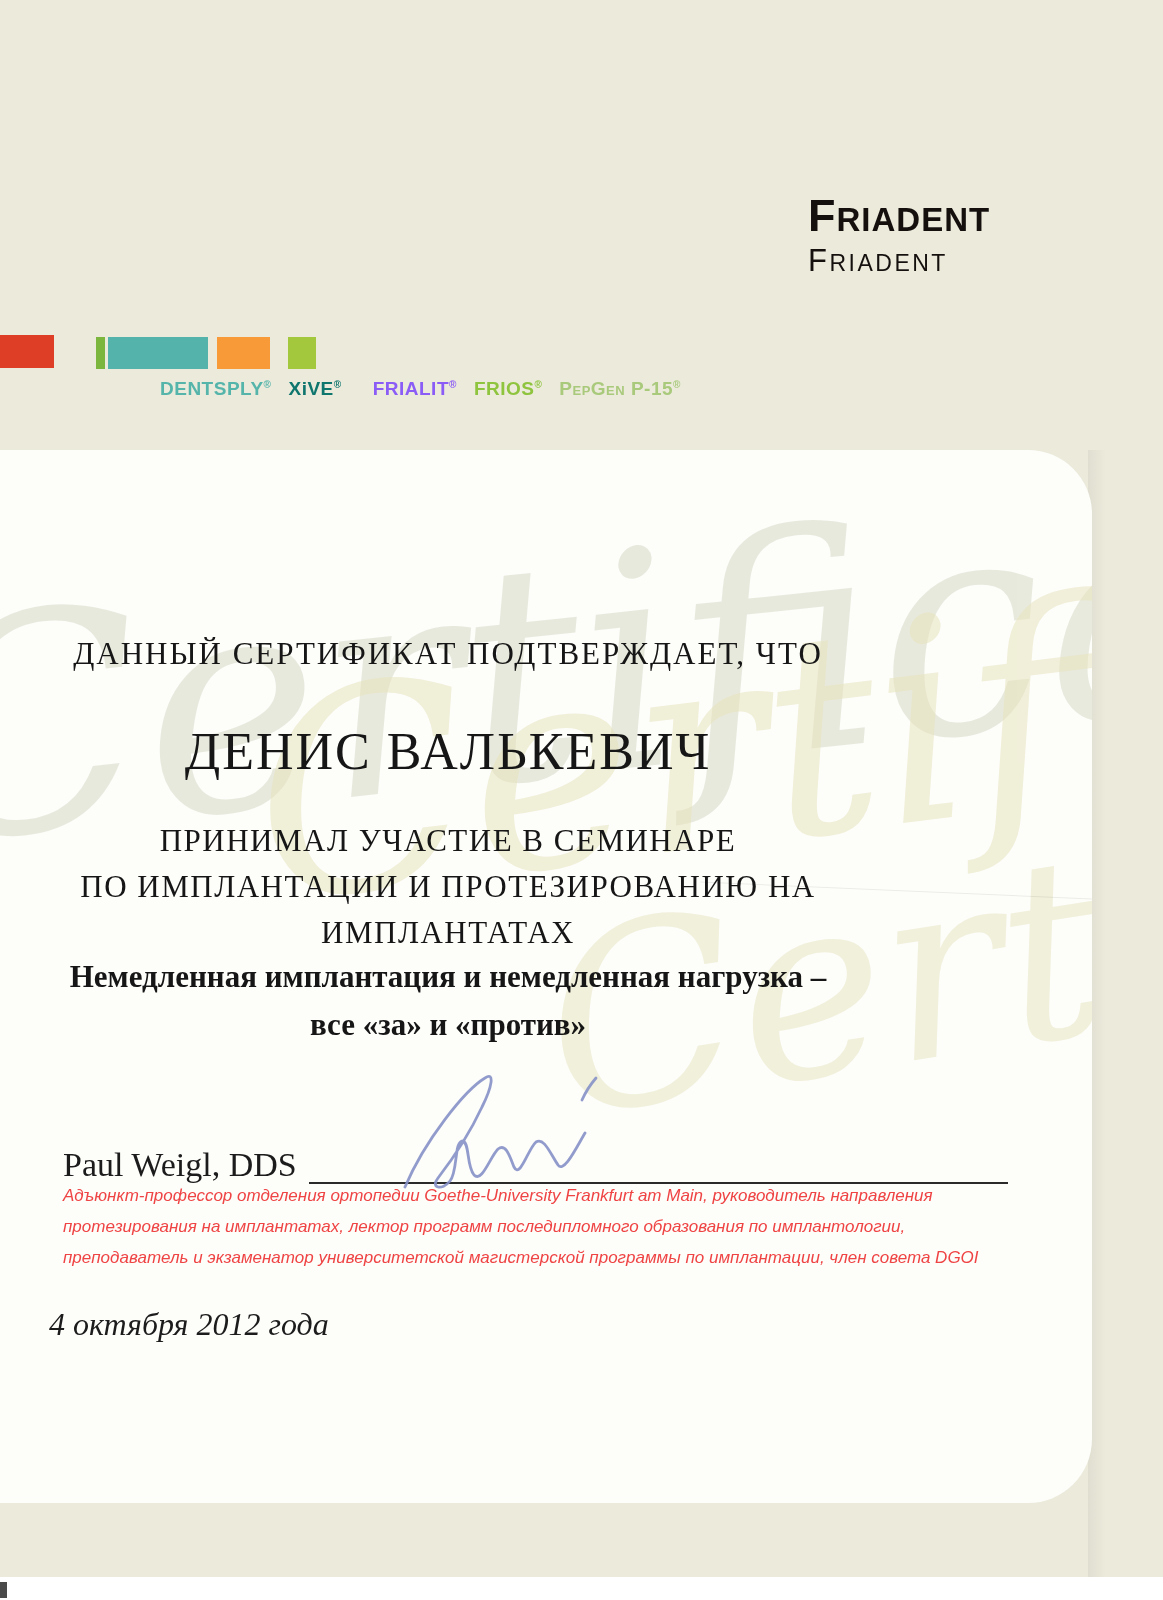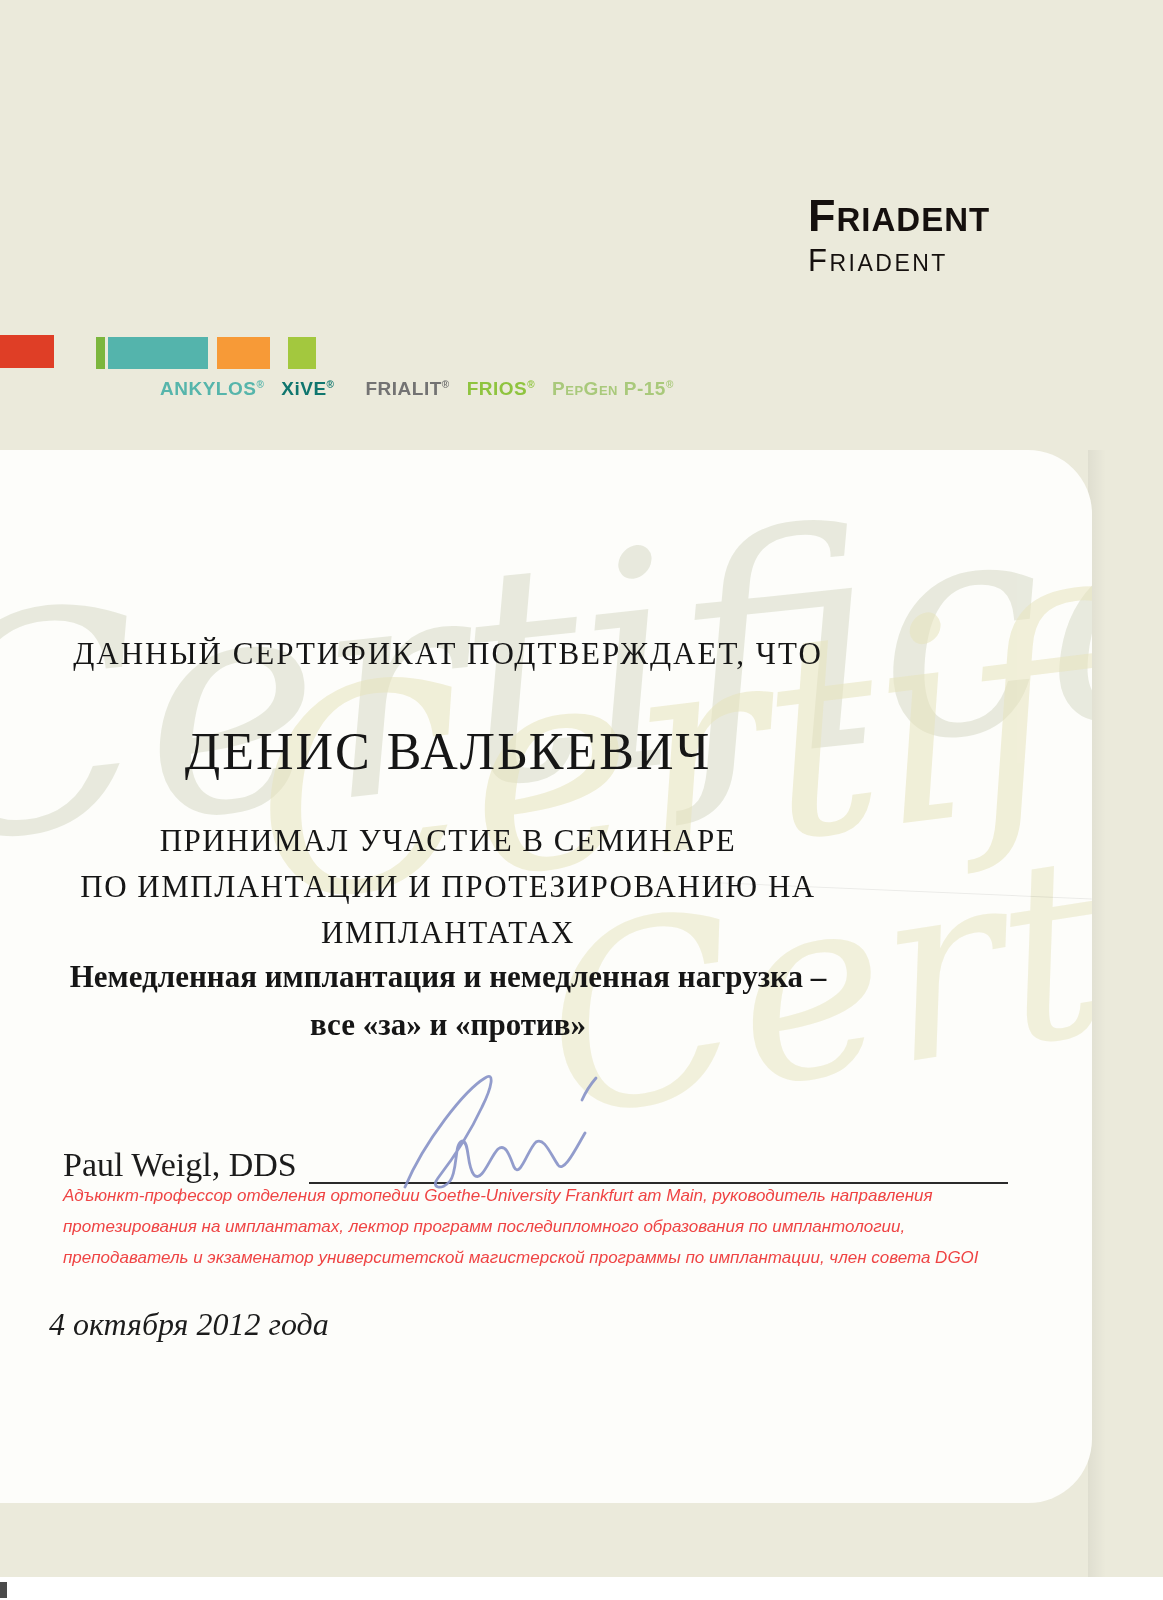--- a/index.html
+++ b/index.html
@@ -71,23 +71,23 @@
     <div class="logo-line2">FRIADENT</div>
   </div>
 
   <div class="block blk-red" style="background-color: rgb(223, 62, 38);"></div>
   <div class="block blk-sliver" style="background-color: rgb(124, 182, 61);"></div>
   <div class="block blk-teal" style="background-color: rgb(84, 180, 172);"></div>
   <div class="block blk-orange" style="background-color: rgb(247, 154, 55);"></div>
   <div class="block blk-lime" style="background-color: rgb(163, 200, 62);"></div>
 
   <div class="brand-row">
-    <span class="brand-item" style="color: rgb(86, 181, 171);"><span>ANKYLOS</span><sup>®</sup></span>
+    <span class="brand-item" style="color: rgb(86, 181, 171);"><span>DENTSPLY</span><sup>®</sup></span>
     <span class="brand-item" style="color: #0f766e;"><span>XiVE</span><sup>®</sup></span>
-    <span class="brand-item" style="color: #737373; padding-left: 14px;"><span>FRIALIT</span><sup>®</sup></span>
+    <span class="brand-item" style="color: #8b5cf6; padding-left: 14px;"><span>FRIALIT</span><sup>®</sup></span>
     <span class="brand-item" style="color: rgb(143, 196, 63);"><span>FRIOS</span><sup>®</sup></span>
     <span class="brand-item" style="color: rgb(169, 201, 123);"><span>PepGen P-15</span><sup>®</sup></span>
   </div>
 
   <div class="panel">
     <div class="wm wm1">Certificate</div>
     <div class="wm wm2">Certificate</div>
     <div class="wm wm3">Certificate</div>
     <div class="crease"></div>
 

